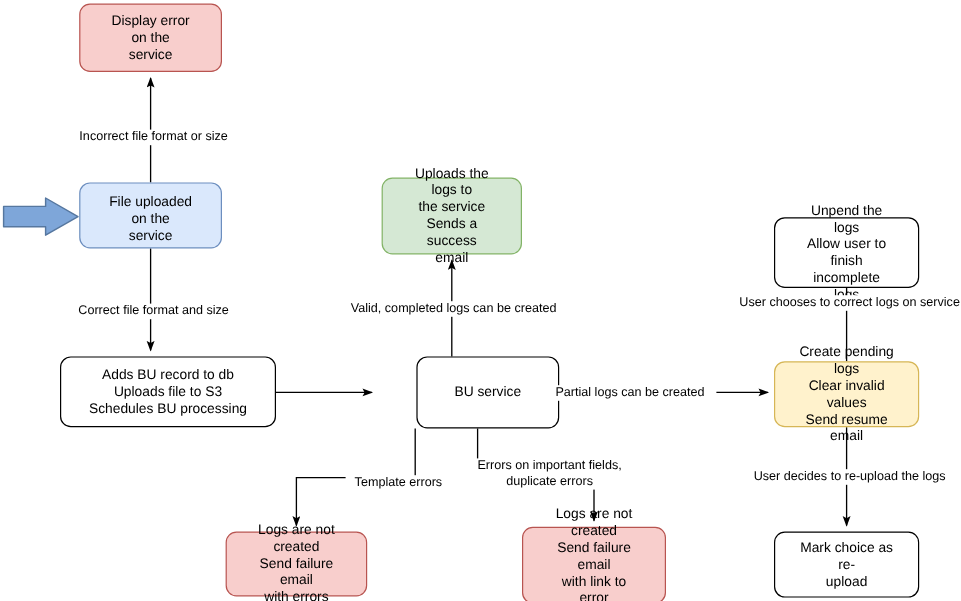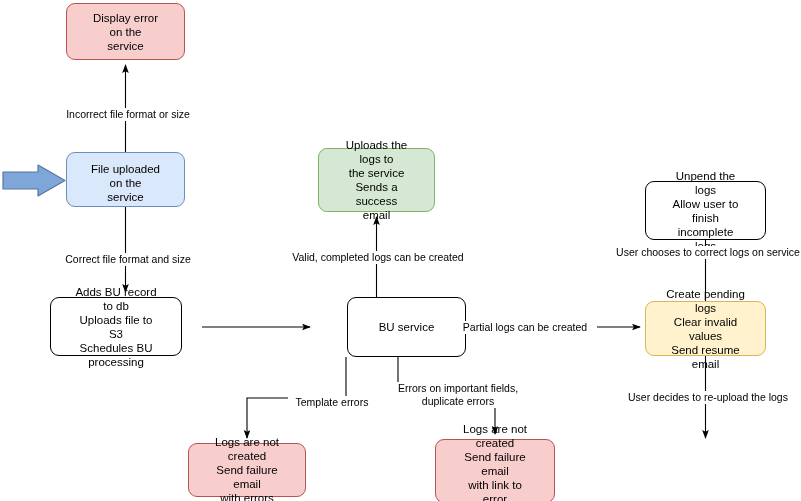--- a/index.html
+++ b/index.html
@@ -106,21 +106,21 @@
   <div class="node" style="left:66px; top:3px; width:119px; height:57px; background:#F8CECC; border-color:#B85450;">
     <span>Display error on the
 service</span>
   </div>
 
   <div class="node" style="left:66px; top:152px; width:119px; height:55px; background:#DAE8FC; border-color:#6C8EBF;align-items:flex-end;">
     <span>File uploaded on the
 service</span>
   </div>
 
-  <div class="node" style="left:50px; top:297px; width:132px; height:59px; background:#FFFFFF; border-color:#000000;">
+  <div class="node" style="left:50px; top:297px; width:180px; height:59px; background:#FFFFFF; border-color:#000000;">
     <span>Adds BU record to db
 Uploads file to S3
 Schedules BU processing</span>
   </div>
 
   <div class="node" style="left:318px; top:148px; width:117px; height:64px; background:#D5E8D4; border-color:#82B366;">
     <span>Uploads the logs to
 the service
 Sends a success
 email</span>
@@ -148,20 +148,24 @@
 with errors</span>
   </div>
 
   <div class="node" style="left:435px; top:439px; width:120px; height:64px; background:#F8CECC; border-color:#B85450;">
     <span>Logs are not created
 Send failure email
 with link to error
 summary</span>
   </div>
 
+  <div class="node" style="left:645px; top:443px; width:121px; height:55px; background:#FFFFFF; border-color:#000000;">
+    <span>Mark choice as re-
+upload</span>
+  </div>
 
   <div class="edge-label" style="left:56px; top:108px; width:140px;">Incorrect file format or size</div>
 
   <div class="edge-label" style="left:56px; top:253px; width:140px;">Correct file format and size</div>
 
   <div class="edge-label" style="left:283px; top:251px; width:186px;">Valid, completed logs can be created</div>
 
   <div class="edge-label" style="left:453px; top:321px; width:140px;">Partial logs can be created</div>
 
   <div class="edge-label" style="left:608px; top:246px; width:196px;">User chooses to correct logs on service</div>

